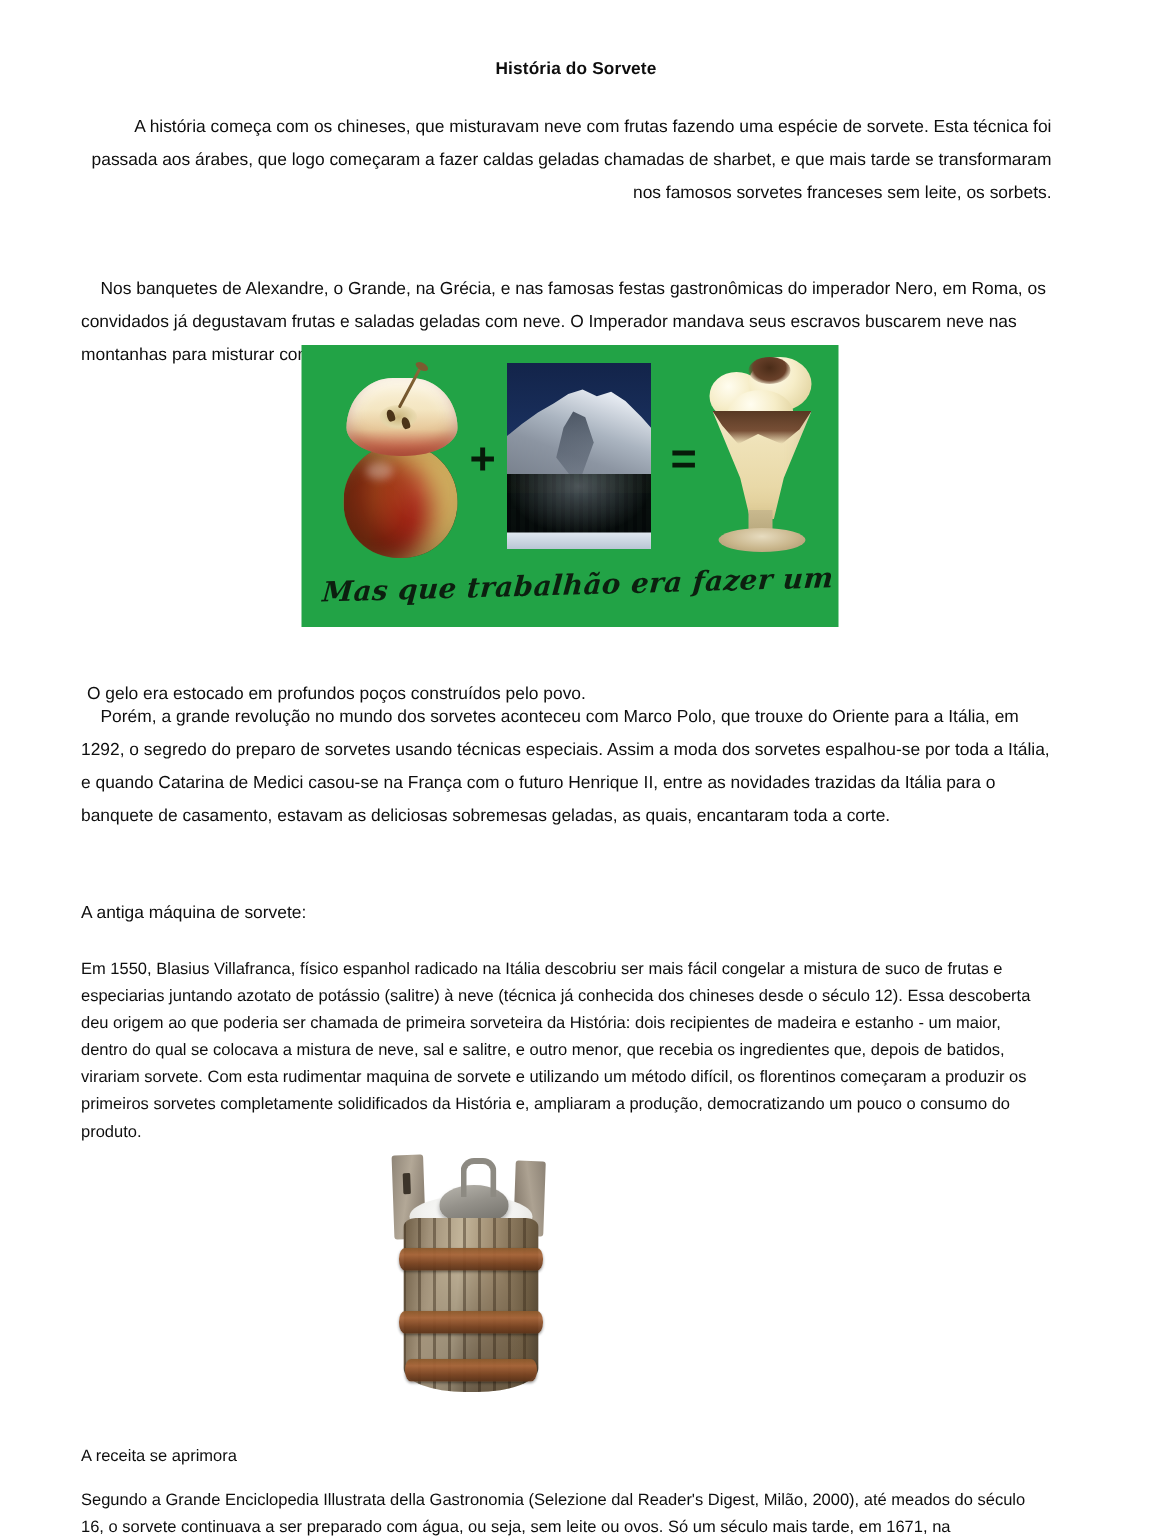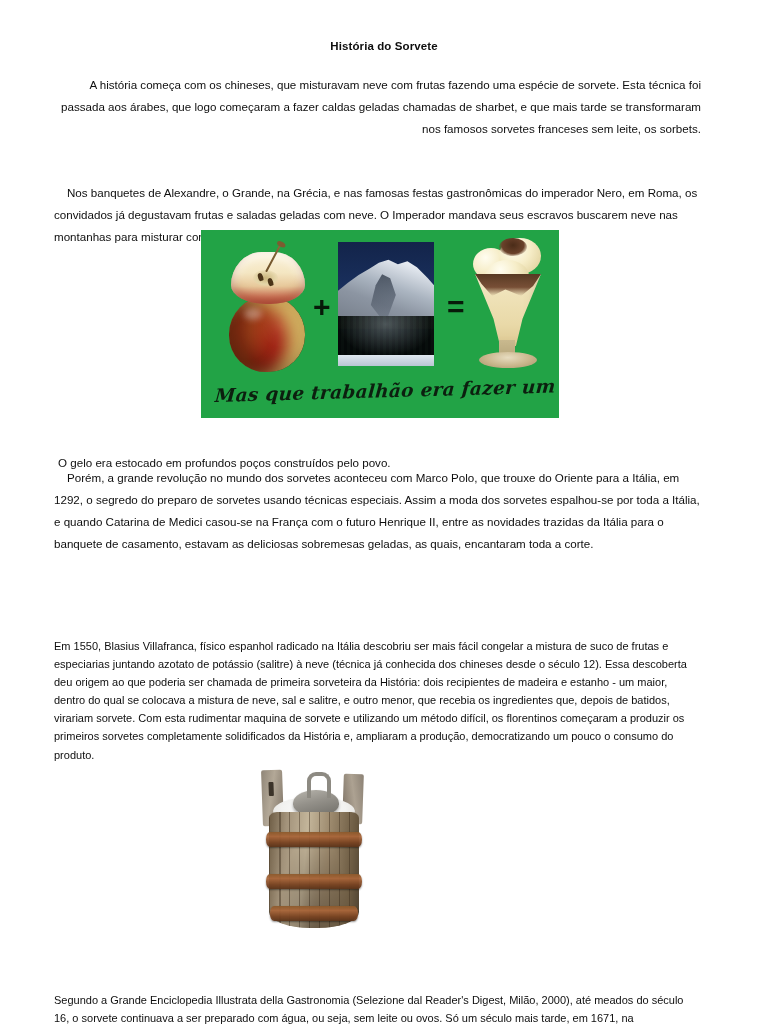--- a/index.html
+++ b/index.html
@@ -447,31 +447,33 @@
 
     </div>
 
     <div class="fig-caption nonsel">Mas que trabalhão era fazer um sorvetinho!</div>
   </div>
 
   <div class="para p3">O gelo era estocado em profundos poços construídos pelo povo.</div>
 
   <div class="para indent p4">Porém, a grande revolução no mundo dos sorvetes aconteceu com Marco Polo, que trouxe do Oriente para a Itália, em 1292, o segredo do preparo de sorvetes usando técnicas especiais. Assim a moda dos sorvetes espalhou-se por toda a Itália, e quando Catarina de Medici casou-se na França com o futuro Henrique II, entre as novidades trazidas da Itália para o banquete de casamento, estavam as deliciosas sobremesas geladas, as quais, encantaram toda a corte.</div>
 
+  <div class="para h-machine">A antiga máquina de sorvete:</div>
 
   <div class="para tight p5">Em 1550, Blasius Villafranca, físico espanhol radicado na Itália descobriu ser mais fácil congelar a mistura de suco de frutas e especiarias juntando azotato de potássio (salitre) à neve (técnica já conhecida dos chineses desde o século 12). Essa descoberta deu origem ao que poderia ser chamada de primeira sorveteira da História: dois recipientes de madeira e estanho - um maior, dentro do qual se colocava a mistura de neve, sal e salitre, e outro menor, que recebia os ingredientes que, depois de batidos, virariam sorvete. Com esta rudimentar maquina de sorvete e utilizando um método difícil, os florentinos começaram a produzir os primeiros sorvetes completamente solidificados da História e, ampliaram a produção, democratizando um pouco o consumo do produto.</div>
 
   <div class="figure-bucket">
     <div class="stave-back stave-l"></div>
     <div class="stave-back stave-r"></div>
     <div class="ice-top"></div>
     <div class="lid"></div>
     <div class="crank"></div>
     <div class="barrel"></div>
     <div class="hoop hoop-1"></div>
     <div class="hoop hoop-2"></div>
     <div class="hoop hoop-3"></div>
   </div>
 
+  <div class="para tight h-receita">A receita se aprimora</div>
 
   <div class="para tight p6">Segundo a Grande Enciclopedia Illustrata della Gastronomia (Selezione dal Reader's Digest, Milão, 2000), até meados do século 16, o sorvete continuava a ser preparado com água, ou seja, sem leite ou ovos. Só um século mais tarde, em 1671, na</div>
 
 </div>
 
 </body></html>

